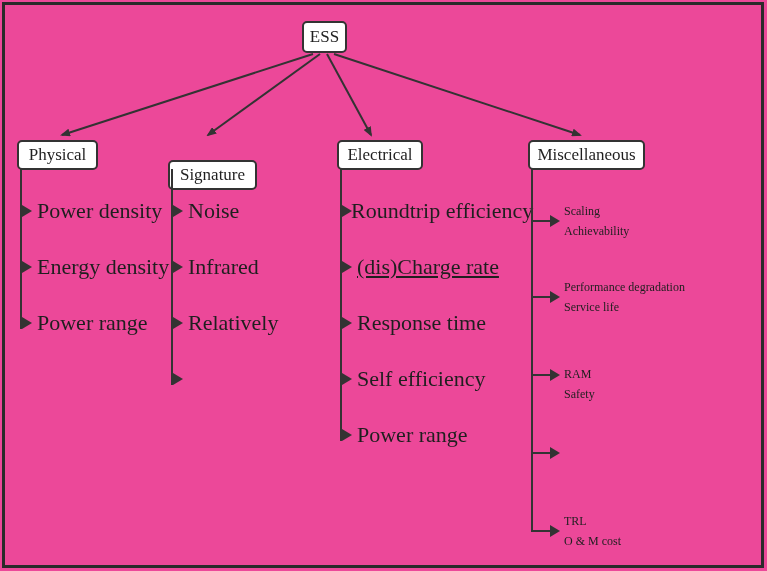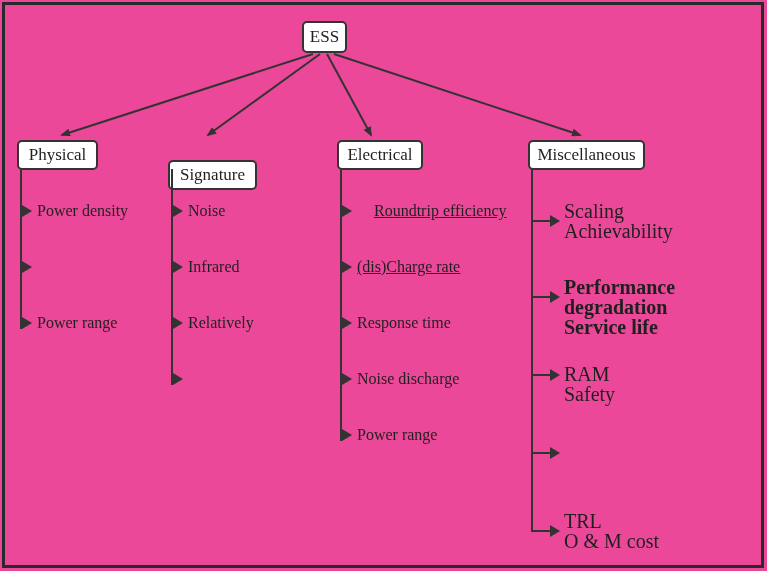--- a/index.html
+++ b/index.html
@@ -34,26 +34,26 @@
     position:absolute;width:0;height:0;
     border-top:6px solid transparent;
     border-bottom:6px solid transparent;
     border-left:10px solid #333333;
   }
   .shaft{
     position:absolute;height:2px;background:#333333;
   }
   .leaf-label{
     position:absolute;
-    font-size:16px;line-height:20px;height:20px;
+    font-size:22px;line-height:20px;height:20px;
     white-space:nowrap;
   }
   .leaf-label-2line{
     position:absolute;
-    font-size:20px;line-height:20px;
+    font-size:12px;line-height:20px;
     white-space:pre-line;
   }
   svg{position:absolute;left:0;top:0;}
 </style>
 </head>
 <body>
 
 <div id="canvas">
 
   <div class="frame"></div>
@@ -74,63 +74,64 @@
     <span>ESS</span>
   </div>
 
   <div class="node-box" style="left:17px;top:140px;width:81px;height:30px;">
     <span>Physical</span>
   </div>
   <div class="stem" style="left:20px;top:169px;height:160px;"></div>
   <div class="arrowhead-right" style="left:22px;top:205px;"></div>
   <div class="leaf-label" style="left:37px;top:201px;">Power density</div>
   <div class="arrowhead-right" style="left:22px;top:261px;"></div>
+  <div class="leaf-label" style="left:37px;top:257px;">Energy density</div>
   <div class="arrowhead-right" style="left:22px;top:317px;"></div>
   <div class="leaf-label" style="left:37px;top:313px;">Power range</div>
 
   <div class="node-box" style="left:168px;top:140px;width:89px;height:30px;margin-top:20px;">
     <span>Signature</span>
   </div>
   <div class="stem" style="left:171px;top:169px;height:216px;"></div>
   <div class="arrowhead-right" style="left:173px;top:205px;"></div>
   <div class="leaf-label" style="left:188px;top:201px;">Noise</div>
   <div class="arrowhead-right" style="left:173px;top:261px;"></div>
   <div class="leaf-label" style="left:188px;top:257px;">Infrared</div>
   <div class="arrowhead-right" style="left:173px;top:317px;"></div>
   <div class="leaf-label" style="left:188px;top:313px;">Relatively</div>
   <div class="arrowhead-right" style="left:173px;top:373px;"></div>
 
   <div class="node-box" style="left:337px;top:140px;width:86px;height:30px;text-align:center;">
     <span>Electrical</span>
   </div>
   <div class="stem" style="left:340px;top:169px;height:272px;"></div>
   <div class="arrowhead-right" style="left:342px;top:205px;"></div>
-  <div class="leaf-label" style="left:374px;top:201px;text-decoration:underline;">Roundtrip efficiency</div>
+  <div class="leaf-label" style="left:351px;top:201px;">Roundtrip efficiency</div>
   <div class="arrowhead-right" style="left:342px;top:261px;"></div>
   <div class="leaf-label" style="left:357px;top:257px;text-decoration:underline;">(dis)Charge rate</div>
   <div class="arrowhead-right" style="left:342px;top:317px;"></div>
   <div class="leaf-label" style="left:357px;top:313px;">Response time</div>
   <div class="arrowhead-right" style="left:342px;top:373px;"></div>
-  <div class="leaf-label" style="left:357px;top:369px;">Noise discharge</div>
+  <div class="leaf-label" style="left:357px;top:369px;">Self efficiency</div>
   <div class="arrowhead-right" style="left:342px;top:429px;"></div>
   <div class="leaf-label" style="left:357px;top:425px;">Power range</div>
 
   <div class="node-box" style="left:528px;top:140px;width:117px;height:30px;">
     <span>Miscellaneous</span>
   </div>
   <div class="stem" style="left:531px;top:169px;height:363px;"></div>
 
   <div class="shaft" style="left:531px;top:220px;width:20px;"></div>
   <div class="arrowhead-right" style="left:550px;top:215px;"></div>
   <div class="leaf-label-2line" style="left:564px;top:201px;">Scaling
 Achievability</div>
 
   <div class="shaft" style="left:531px;top:296px;width:20px;"></div>
   <div class="arrowhead-right" style="left:550px;top:291px;"></div>
-  <div class="leaf-label-2line" style="left:564px;top:277px;font-weight:bold;">Performance degradation
+  <div class="leaf-label-2line" style="left:564px;top:277px;">Performance degradation
 Service life</div>
 
   <div class="shaft" style="left:531px;top:374px;width:20px;"></div>
   <div class="arrowhead-right" style="left:550px;top:369px;"></div>
   <div class="leaf-label-2line" style="left:564px;top:364px;">RAM
 Safety</div>
 
   <div class="shaft" style="left:531px;top:452px;width:20px;"></div>
   <div class="arrowhead-right" style="left:550px;top:447px;"></div>
 

